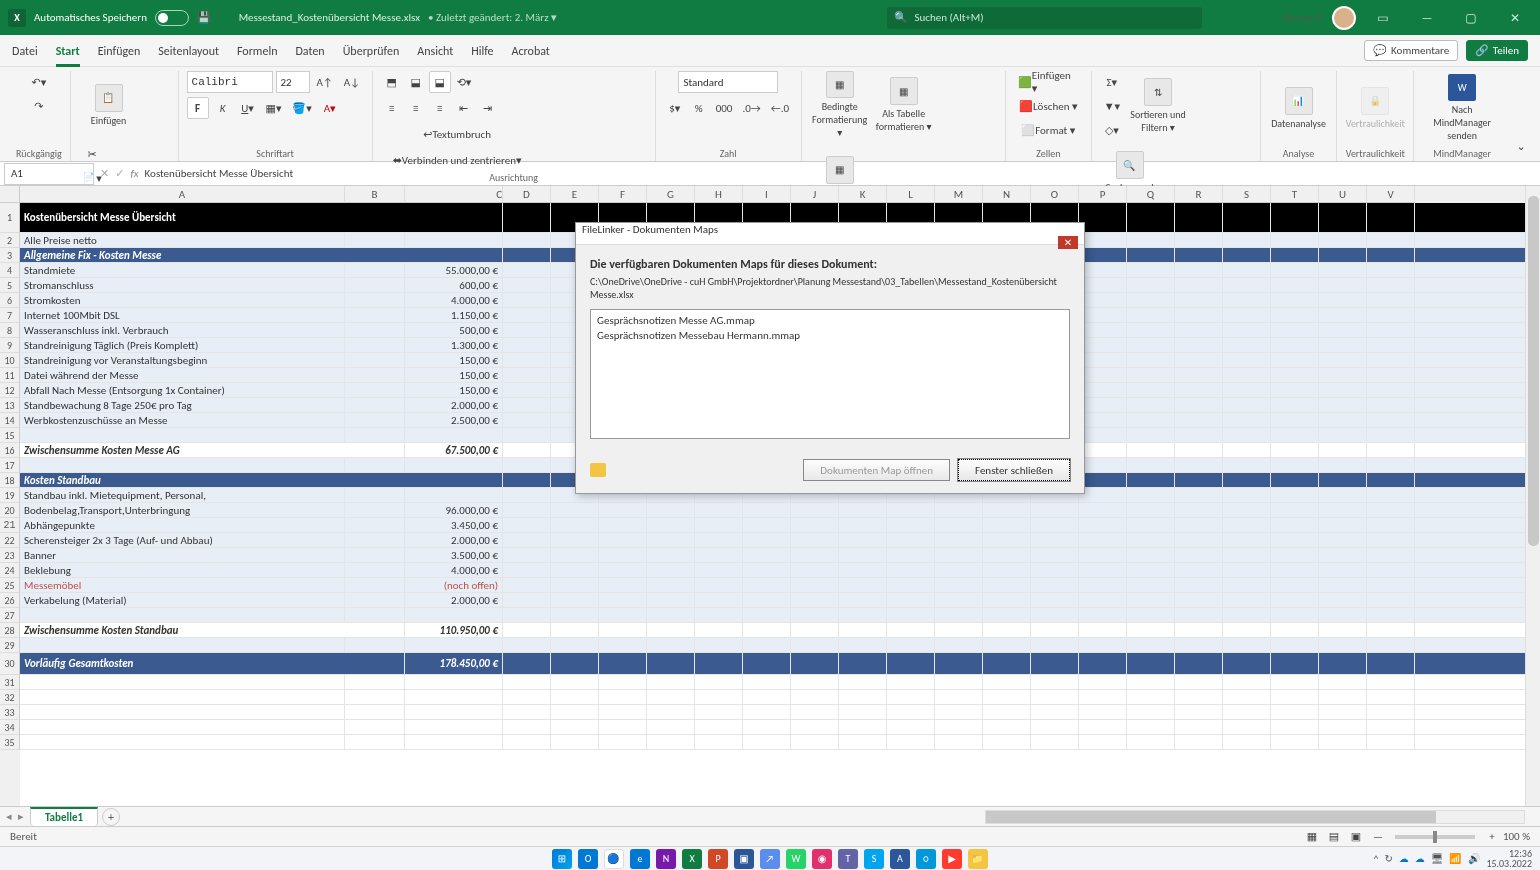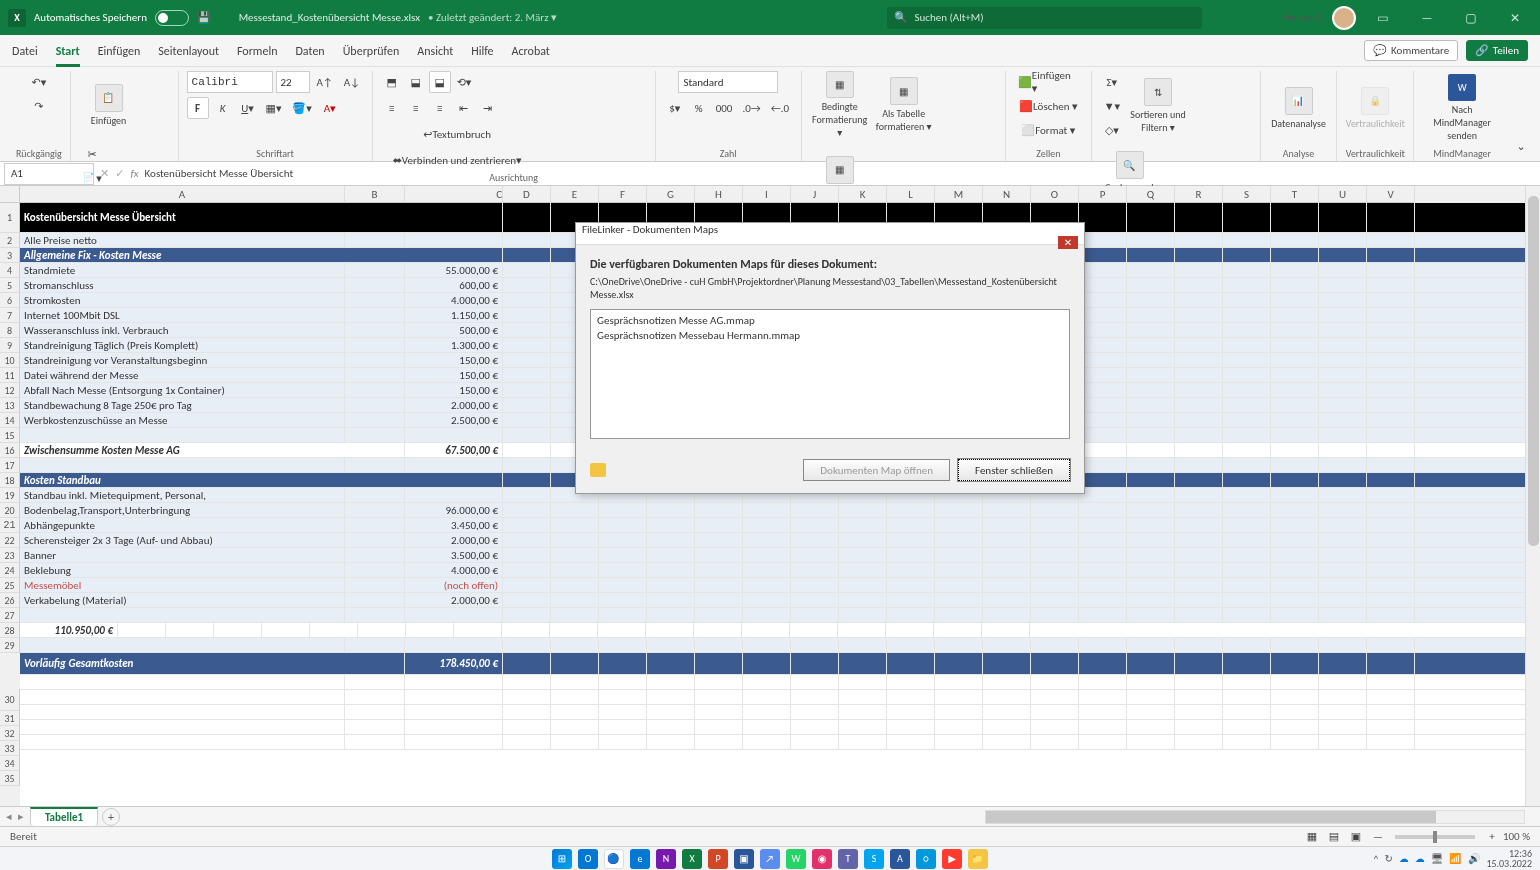--- a/index.html
+++ b/index.html
@@ -363,21 +363,21 @@
       <div class="rh" style="height: 15px;">20</div>
       <div class="rh" style="height: 15px; font-family: Liberation Mono, monospace;">21</div>
       <div class="rh" style="height: 15px;">22</div>
       <div class="rh" style="height: 15px;">23</div>
       <div class="rh" style="height: 15px;">24</div>
       <div class="rh" style="height: 15px;">25</div>
       <div class="rh" style="height: 15px;">26</div>
       <div class="rh" style="height: 15px;">27</div>
       <div class="rh" style="height: 15px;">28</div>
       <div class="rh" style="height: 15px;">29</div>
-      <div class="rh" style="height: 22px; margin-top: 36px;">30</div>
+      <div class="rh" style="height: 22px;">30</div>
       <div class="rh" style="height: 15px;">31</div>
       <div class="rh" style="height: 15px;">32</div>
       <div class="rh" style="height: 15px;">33</div>
       <div class="rh" style="height: 15px;">34</div>
       <div class="rh" style="height: 15px;">35</div>
     </div>
   <div class="cells" id="cells">
       <div class="row r-title" style="height: 30px;">
         <div class="cell cA" style="width: 483px;">Kostenübersicht Messe Übersicht</div>
         <div class="cell cD"></div>
@@ -1013,20 +1013,21 @@
         <div class="cell cD"></div>
         <div class="cell cD"></div>
         <div class="cell cD"></div>
         <div class="cell cD"></div>
         <div class="cell cD"></div>
         <div class="cell cD"></div>
         <div class="cell cD"></div>
         <div class="cell cD"></div>
       </div>
       <div class="row r-sum" style="height: 15px;">
+        <div class="cell cA" style="width: 385px;">Zwischensumme Kosten Standbau</div>
         <div class="cell cC">110.950,00 €</div>
         <div class="cell cD"></div>
         <div class="cell cD"></div>
         <div class="cell cD"></div>
         <div class="cell cD"></div>
         <div class="cell cD"></div>
         <div class="cell cD"></div>
         <div class="cell cD"></div>
         <div class="cell cD"></div>
         <div class="cell cD"></div>

